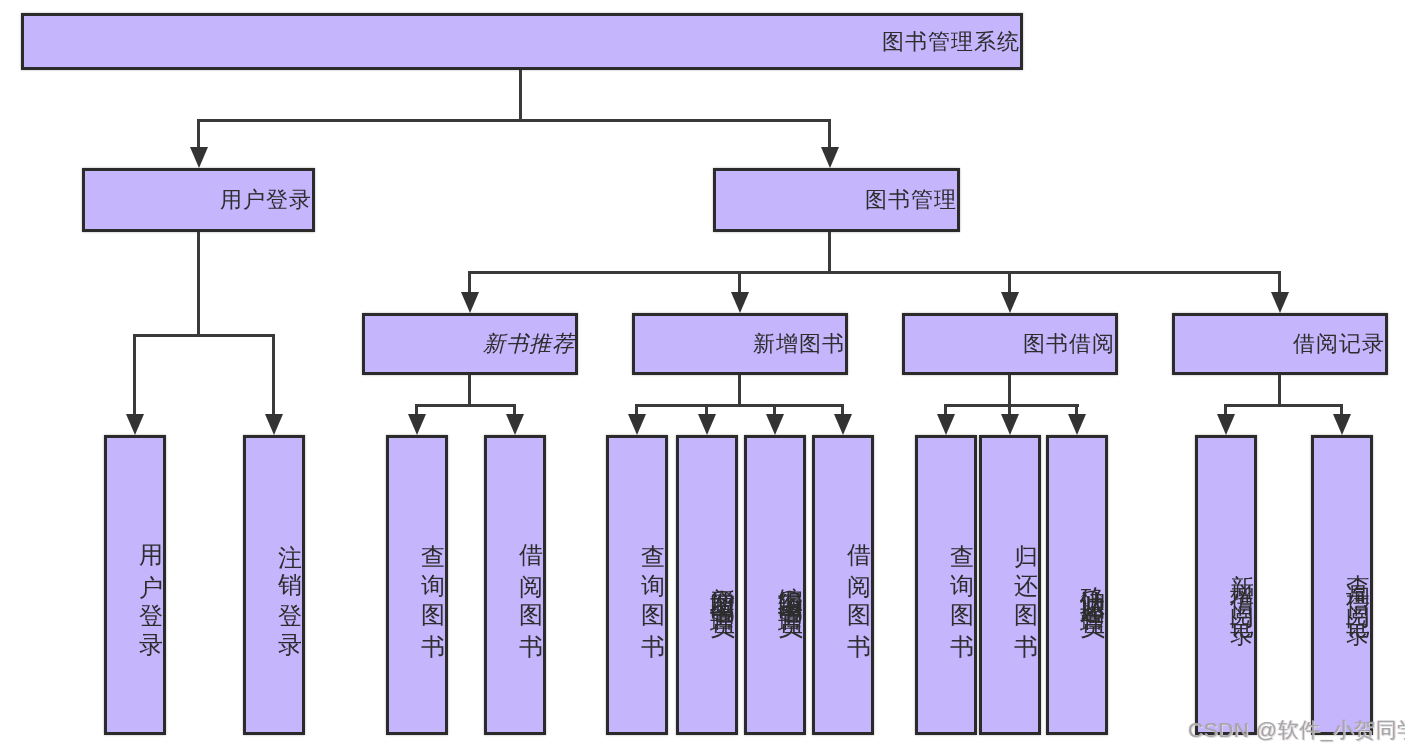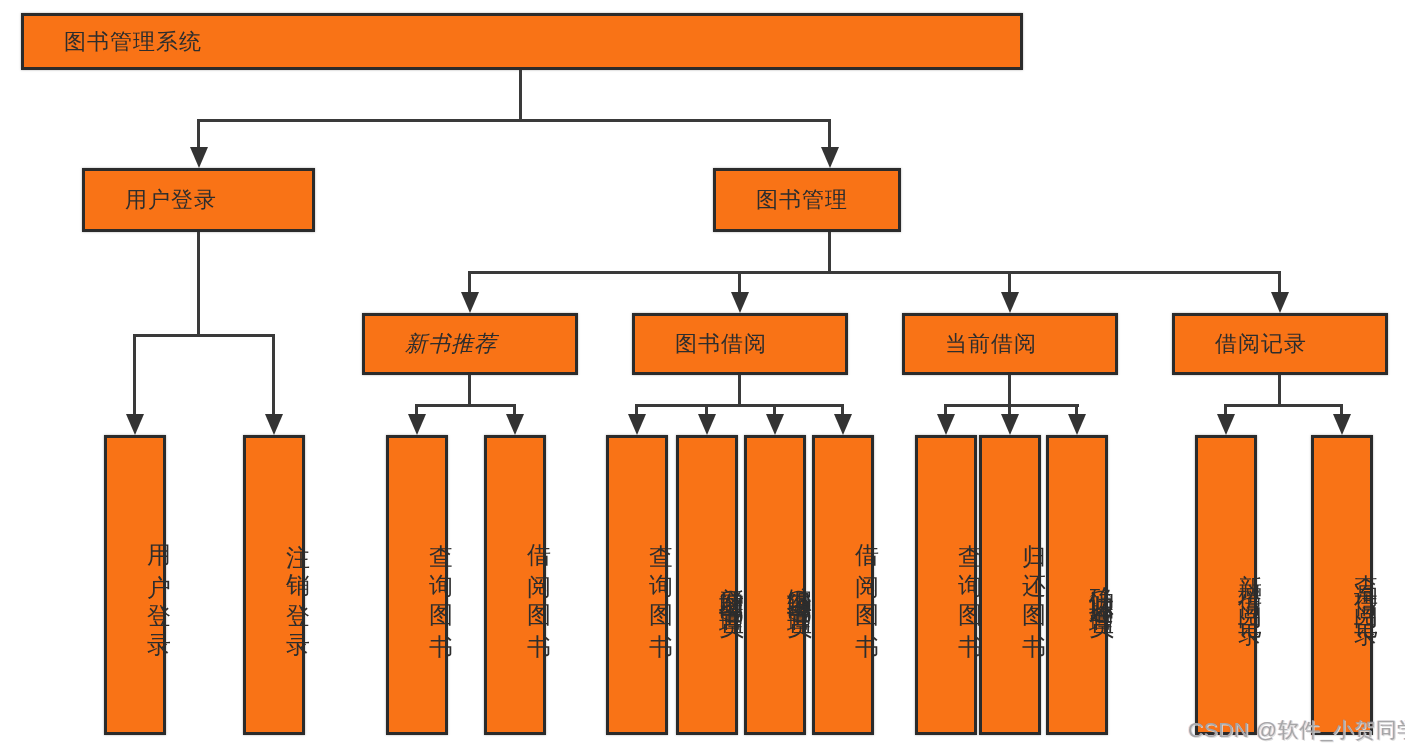--- a/index.html
+++ b/index.html
@@ -8,26 +8,26 @@
     width: 1405px;
     height: 747px;
     background: #ffffff;
     font-family: "Liberation Sans", sans-serif;
     color: #2d2d2d;
     overflow: hidden;
   }
   .box {
     position: absolute;
     box-sizing: border-box;
-    background: #f97316;
+    background: #c4b5fd;
     border: 3px solid #2b2b2b;
     box-shadow: 0 0 2px rgba(110,110,110,0.55);
     display: flex;
     align-items: center;
-    justify-content: flex-start;
+    justify-content: flex-end;
     text-align: center;
     padding-left: 40px;
   }
   .hbox { font-size: 22px; letter-spacing: 1px; }
   .vbox span {
     writing-mode: vertical-rl;
     font-size: 24px;
     line-height: 1;
     display: block;
   }
@@ -60,34 +60,34 @@
 <div id="canvas">
 
   <div class="box hbox" style="left:21px; top:13px; width:1002px; height:57px;">
     <span>图书管理系统</span>
   </div>
 
   <div class="box hbox" style="left:82px; top:168px; width:233px; height:64px;">
     <span>用户登录</span>
   </div>
 
-  <div class="box hbox" style="left:713px; top:168px; width:188px; height:64px;">
+  <div class="box hbox" style="left:713px; top:168px; width:247px; height:64px;">
     <span>图书管理</span>
   </div>
 
   <div class="box hbox" style="left:362px; top:313px; width:216px; height:62px;font-style:italic;">
     <span>新书推荐</span>
   </div>
 
   <div class="box hbox" style="left:632px; top:313px; width:216px; height:62px;">
-    <span>图书借阅</span>
+    <span>新增图书</span>
   </div>
 
   <div class="box hbox" style="left:902px; top:313px; width:216px; height:62px;">
-    <span>当前借阅</span>
+    <span>图书借阅</span>
   </div>
 
   <div class="box hbox" style="left:1172px; top:313px; width:216px; height:62px;">
     <span>借阅记录</span>
   </div>
 
   <div class="box vbox v4" style="left:104px; top:435px; width:62px; height:300px;">
     <span>用户登录</span>
   </div>
   <div class="box vbox v4" style="left:243px; top:435px; width:62px; height:300px;">

